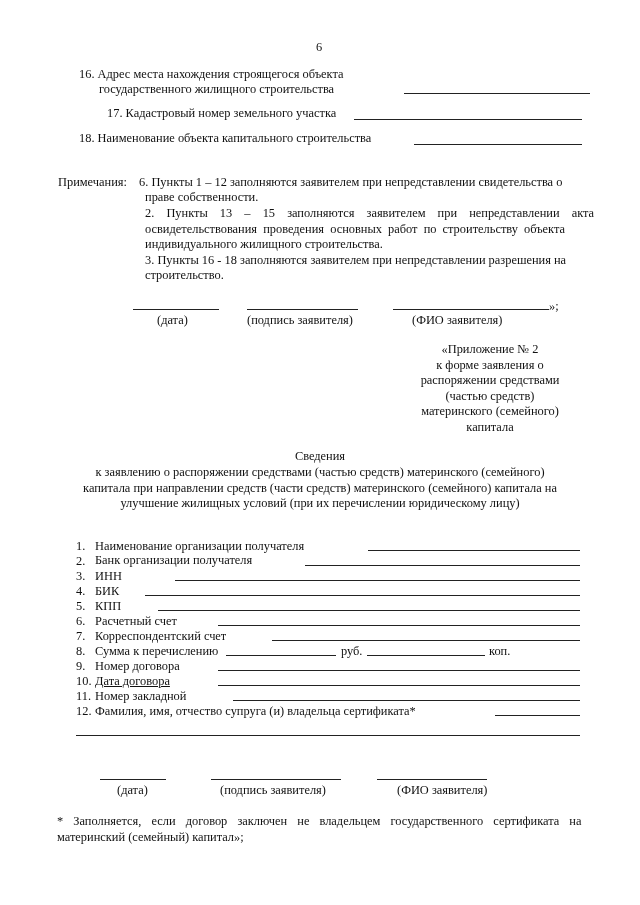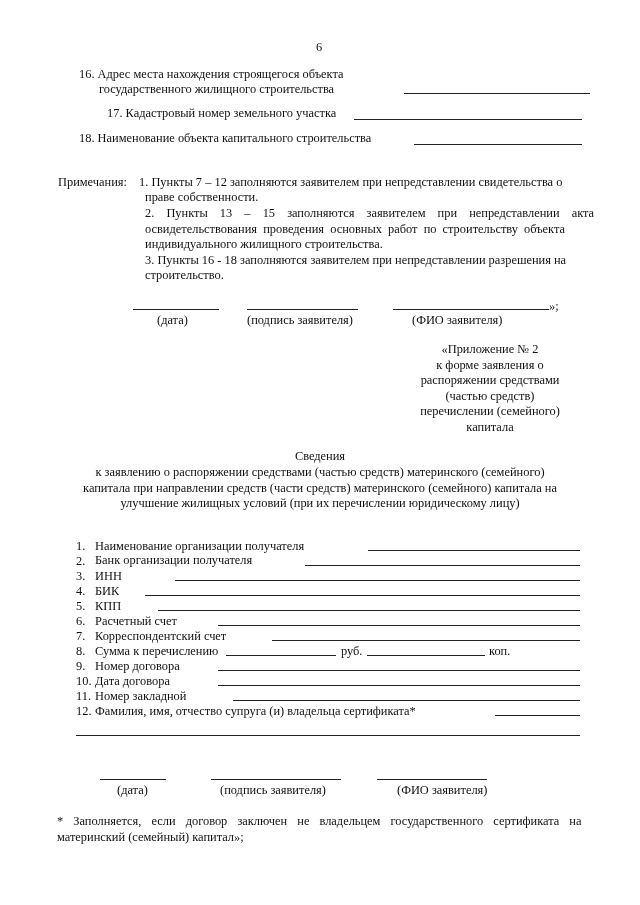--- a/index.html
+++ b/index.html
@@ -20,42 +20,42 @@
   <div class="abs" style="left:99px; top:82px;">государственного жилищного строительства</div>
   <div class="line" style="left:404px; top:93px; width:186px;"></div>
 
   <div class="abs" style="left:79px; top:106px;margin-left:28px;">17. Кадастровый номер земельного участка</div>
   <div class="line" style="left:354px; top:119px; width:228px;"></div>
 
   <div class="abs" style="left:79px; top:131px;">18. Наименование объекта капитального строительства</div>
   <div class="line" style="left:414px; top:144px; width:168px;"></div>
 
   <div class="abs" style="left:58px; top:175px;">Примечания:</div>
-  <div class="abs" style="left:139px; top:175px;">1. Пункты 7 – 12 заполняются заявителем при непредставлении свидетельства о</div>
+  <div class="abs" style="left:139px; top:175px;">6. Пункты 1 – 12 заполняются заявителем при непредставлении свидетельства о</div>
   <div class="abs" style="left:145px; top:190px;">праве собственности.</div>
   <div class="abs" style="left:145px; top:206px; word-spacing:9px;">2. Пункты 13 – 15 заполняются заявителем при непредставлении акта</div>
   <div class="abs" style="left:145px; top:222px; word-spacing:3px;">освидетельствования проведения основных работ по строительству объекта</div>
   <div class="abs" style="left:145px; top:237px;">индивидуального жилищного строительства.</div>
   <div class="abs" style="left:145px; top:253px;">3. Пункты 16 - 18 заполняются заявителем при непредставлении разрешения на</div>
   <div class="abs" style="left:145px; top:268px;">строительство.</div>
 
   <div class="line" style="left:133px; top:309px; width:86px;"></div>
   <div class="line" style="left:247px; top:309px; width:111px;"></div>
   <div class="line" style="left:393px; top:309px; width:156px;"></div>
   <div class="abs" style="left:549px; top:299px;">»;</div>
   <div class="abs" style="left:157px; top:313px;">(дата)</div>
   <div class="abs" style="left:247px; top:313px;">(подпись заявителя)</div>
   <div class="abs" style="left:412px; top:313px;">(ФИО заявителя)</div>
 
   <div class="abs center" style="left:400px; top:342px; width:180px; line-height:15.5px;">
     <div>«Приложение № 2</div>
     <div>к форме заявления о</div>
     <div>распоряжении средствами</div>
     <div>(частью средств)</div>
-    <div>перечислении (семейного)</div>
+    <div>материнского (семейного)</div>
     <div>капитала</div>
   </div>
 
   <div class="abs center" style="left:0; width:640px; top:449px;">Сведения</div>
   <div class="abs center" style="left:0; width:640px; top:465px;">к заявлению о распоряжении средствами (частью средств) материнского (семейного)</div>
   <div class="abs center" style="left:0; width:640px; top:481px;">капитала при  направлении средств (части средств) материнского (семейного) капитала на</div>
   <div class="abs center" style="left:0; width:640px; top:496px;">улучшение жилищных условий (при их перечислении юридическому лицу)</div>
 
   <div>
 
@@ -92,21 +92,21 @@
     <div class="line" style="left:226px; top:655px; width:110px;"></div>
     <div class="abs" style="left:341px; top:644px;">руб.</div>
     <div class="line" style="left:367px; top:655px; width:118px;"></div>
     <div class="abs" style="left:489px; top:644px;">коп.</div>
 
     <div class="abs" style="left:76px; top:659px;">9.</div>
     <div class="abs" style="left:95px; top:659px;">Номер договора</div>
     <div class="line" style="left:218px; top:670px; width:362px;"></div>
 
     <div class="abs" style="left:76px; top:674px;">10.</div>
-    <div class="abs" style="left:95px; top:674px;">Дата договора</div>
+    <div class="abs" style="left:95px; top:674px;text-decoration:underline;">Дата договора</div>
     <div class="line" style="left:218px; top:685px; width:362px;"></div>
 
     <div class="abs" style="left:76px; top:689px;">11.</div>
     <div class="abs" style="left:95px; top:689px;">Номер закладной</div>
     <div class="line" style="left:233px; top:700px; width:347px;"></div>
 
     <div class="abs" style="left:76px; top:704px;">12.</div>
     <div class="abs" style="left:95px; top:704px;">Фамилия, имя, отчество супруга (и) владельца сертификата*</div>
     <div class="line" style="left:495px; top:715px; width:85px;"></div>
     <div class="line" style="left:76px; top:735px; width:504px;"></div>

